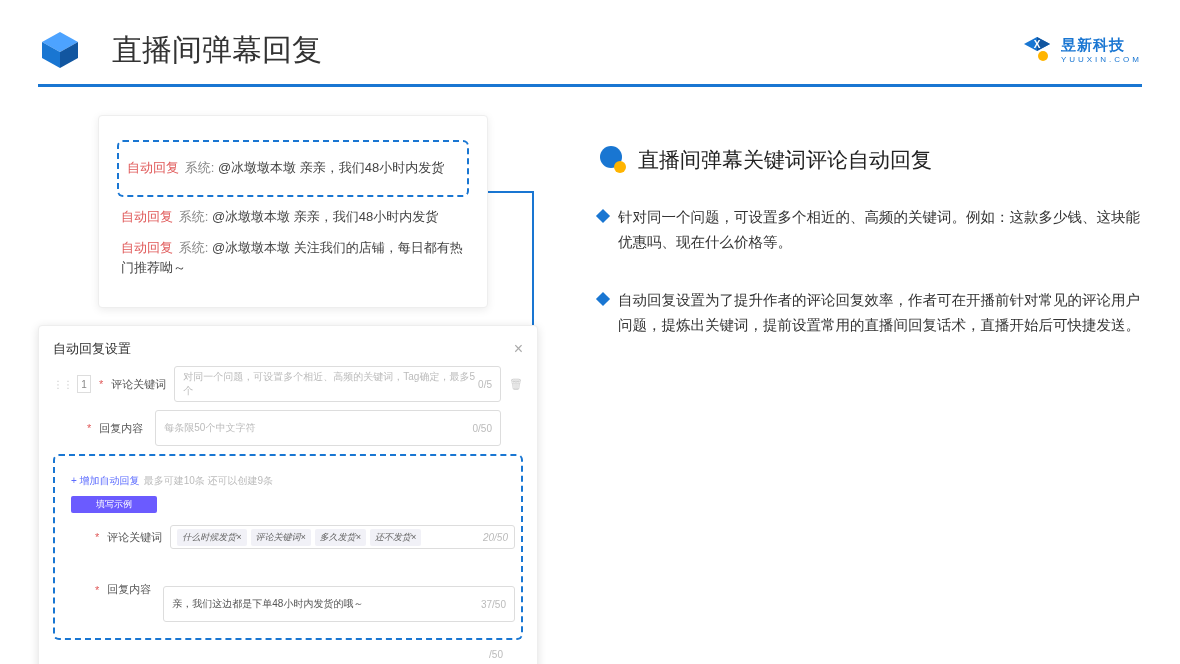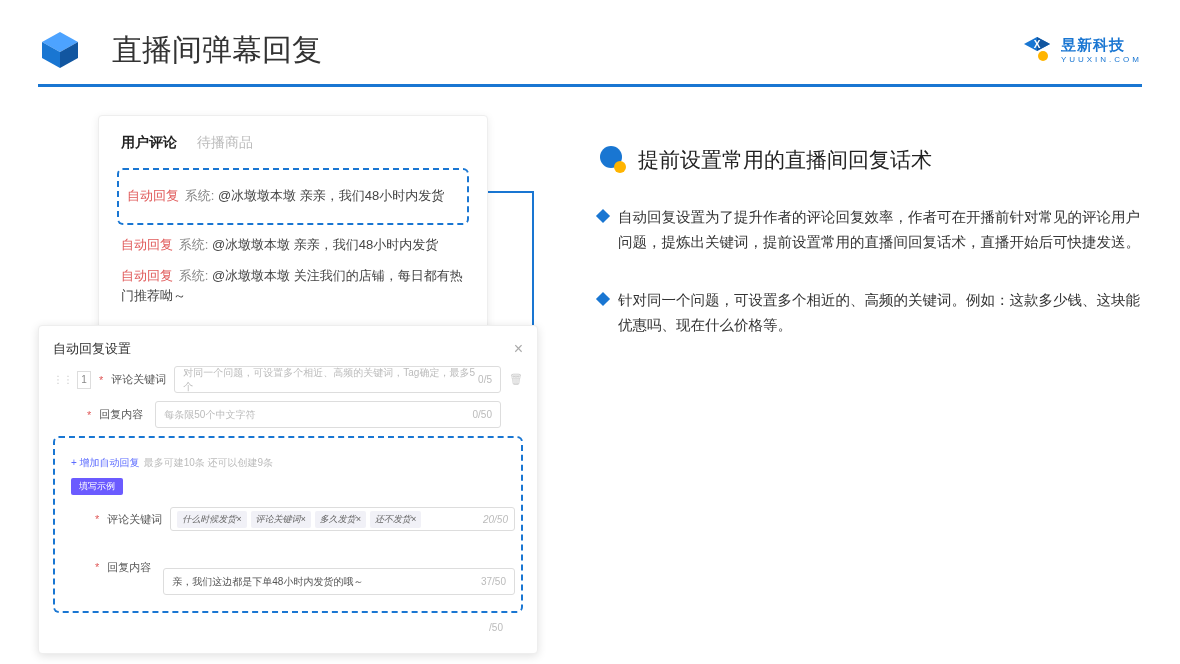--- a/index.html
+++ b/index.html
@@ -38,28 +38,28 @@
 
 .settings-card { background: #fff; border: 1px solid #eee; border-radius: 4px; box-shadow: 0 2px 10px rgba(0,0,0,0.12); width: 500px; position: absolute; top: 210px; left: 0; z-index: 2; padding: 14px 14px 18px 14px; }
 .settings-head { display: flex; justify-content: space-between; align-items: center; font-size: 13px; color: #333; margin-bottom: 0; }
 .close-x { color: #aaa; font-size: 16px; cursor: pointer; }
 
 .form-row { display: flex; align-items: center; gap: 8px; margin: 8px 0; font-size: 11px; }
 .row-num { width: 14px; height: 18px; border: 1px solid #ddd; display: flex; align-items: center; justify-content: center; font-size: 10px; color: #888; margin-left: 6px; }
 .drag-icon { width: 10px; color: #ccc; font-size: 10px; }
 .req-dot { color: #e05a5a; }
 .field-label { color: #555; min-width: 48px; }
-.field-input { flex: 1; border: 1px solid #ddd; border-radius: 3px; padding: 5px 8px; font-size: 10px; color: #bbb; display: flex; justify-content: space-between; align-items: center; height: 27px; }
+.field-input { flex: 1; border: 1px solid #ddd; border-radius: 3px; padding: 5px 8px; font-size: 10px; color: #bbb; display: flex; justify-content: space-between; align-items: center; height: 36px; }
 .counter { color: #bbb; font-size: 10px; }
 .trash-icon { width: 14px; color: #ccc; font-size: 11px; }
 
 .add-link { color: #5b6bff; font-size: 10px; margin: 10px 0 4px 10px; display: flex; align-items: center; gap: 4px; }
 .add-hint { color: #bbb; font-size: 10px; }
 
-.example-badge { background: #6b5bff; color: #fff; font-size: 9px; padding: 2px 8px; border-radius: 2px; display: inline-block; margin: 4px 0 4px 10px; }
+.example-badge { background: #6b5bff; color: #fff; font-size: 9px; padding: 2px 25px; border-radius: 2px; display: inline-block; margin: 4px 0 4px 10px; }
 
 .tags-input { flex: 1; border: 1px solid #ddd; border-radius: 3px; padding: 3px 6px; height: 24px; display: flex; align-items: center; gap: 4px; justify-content: space-between; font-style: italic; }
 .tag-group { display: flex; gap: 4px; }
 .tag { background: #f1f1f7; color: #666; font-size: 9px; padding: 2px 5px; border-radius: 2px; display: inline-flex; align-items: center; gap: 2px; }
 
 .settings-highlight { border: 2px dashed #1976d2; border-radius: 6px; padding: 8px 6px; margin-top: 6px; }
 
 
 .section-head { display: flex; align-items: center; gap: 10px; margin-bottom: 30px; }
 .bubble-icon { width: 30px; height: 30px; }
@@ -105,24 +105,20 @@
 <div class="header-line"></div>
 
 <div class="content">
   <div class="left-col">
 
     <div class="connector conn-a"></div>
     <div class="connector conn-b"></div>
     <div class="connector conn-c"></div>
 
     <div class="comment-card">
-      <div class="card-tabs">
-        <span class="tab-active">用户评论</span>
-        <span class="tab-inactive">待播商品</span>
-      </div>
       <div class="highlight-box">
         <div class="comment-item">
           <span class="auto-reply-tag">自动回复</span>
           <span class="sys-text">系统:</span>
           <span>@冰墩墩本墩 亲亲，我们48小时内发货</span>
         </div>
       </div>
       <div class="comment-item">
         <span class="auto-reply-tag">自动回复</span>
         <span class="sys-text">系统:</span>
@@ -199,26 +195,26 @@
     </div>
 
   </div>
 
   <div class="right-col">
     <div class="section-head">
       <svg class="bubble-icon" viewBox="0 0 30 30">
         <circle cx="13" cy="12" r="11" fill="#1976d2"></circle>
         <circle cx="22" cy="22" r="6" fill="#ffb400"></circle>
       </svg>
-      <div class="section-title">提前设置常用的直播间回复话术</div>
+      <div class="section-title">直播间弹幕关键词评论自动回复</div>
+    </div>
+
+    <div class="bullet-item">
+      <div class="diamond"></div>
+      <div class="bullet-text">针对同一个问题，可设置多个相近的、高频的关键词。例如：这款多少钱、这块能优惠吗、现在什么价格等。</div>
     </div>
 
     <div class="bullet-item">
       <div class="diamond"></div>
       <div class="bullet-text">自动回复设置为了提升作者的评论回复效率，作者可在开播前针对常见的评论用户问题，提炼出关键词，提前设置常用的直播间回复话术，直播开始后可快捷发送。</div>
     </div>
-
-    <div class="bullet-item">
-      <div class="diamond"></div>
-      <div class="bullet-text">针对同一个问题，可设置多个相近的、高频的关键词。例如：这款多少钱、这块能优惠吗、现在什么价格等。</div>
-    </div>
   </div>
 </div>
 
 </body></html>

